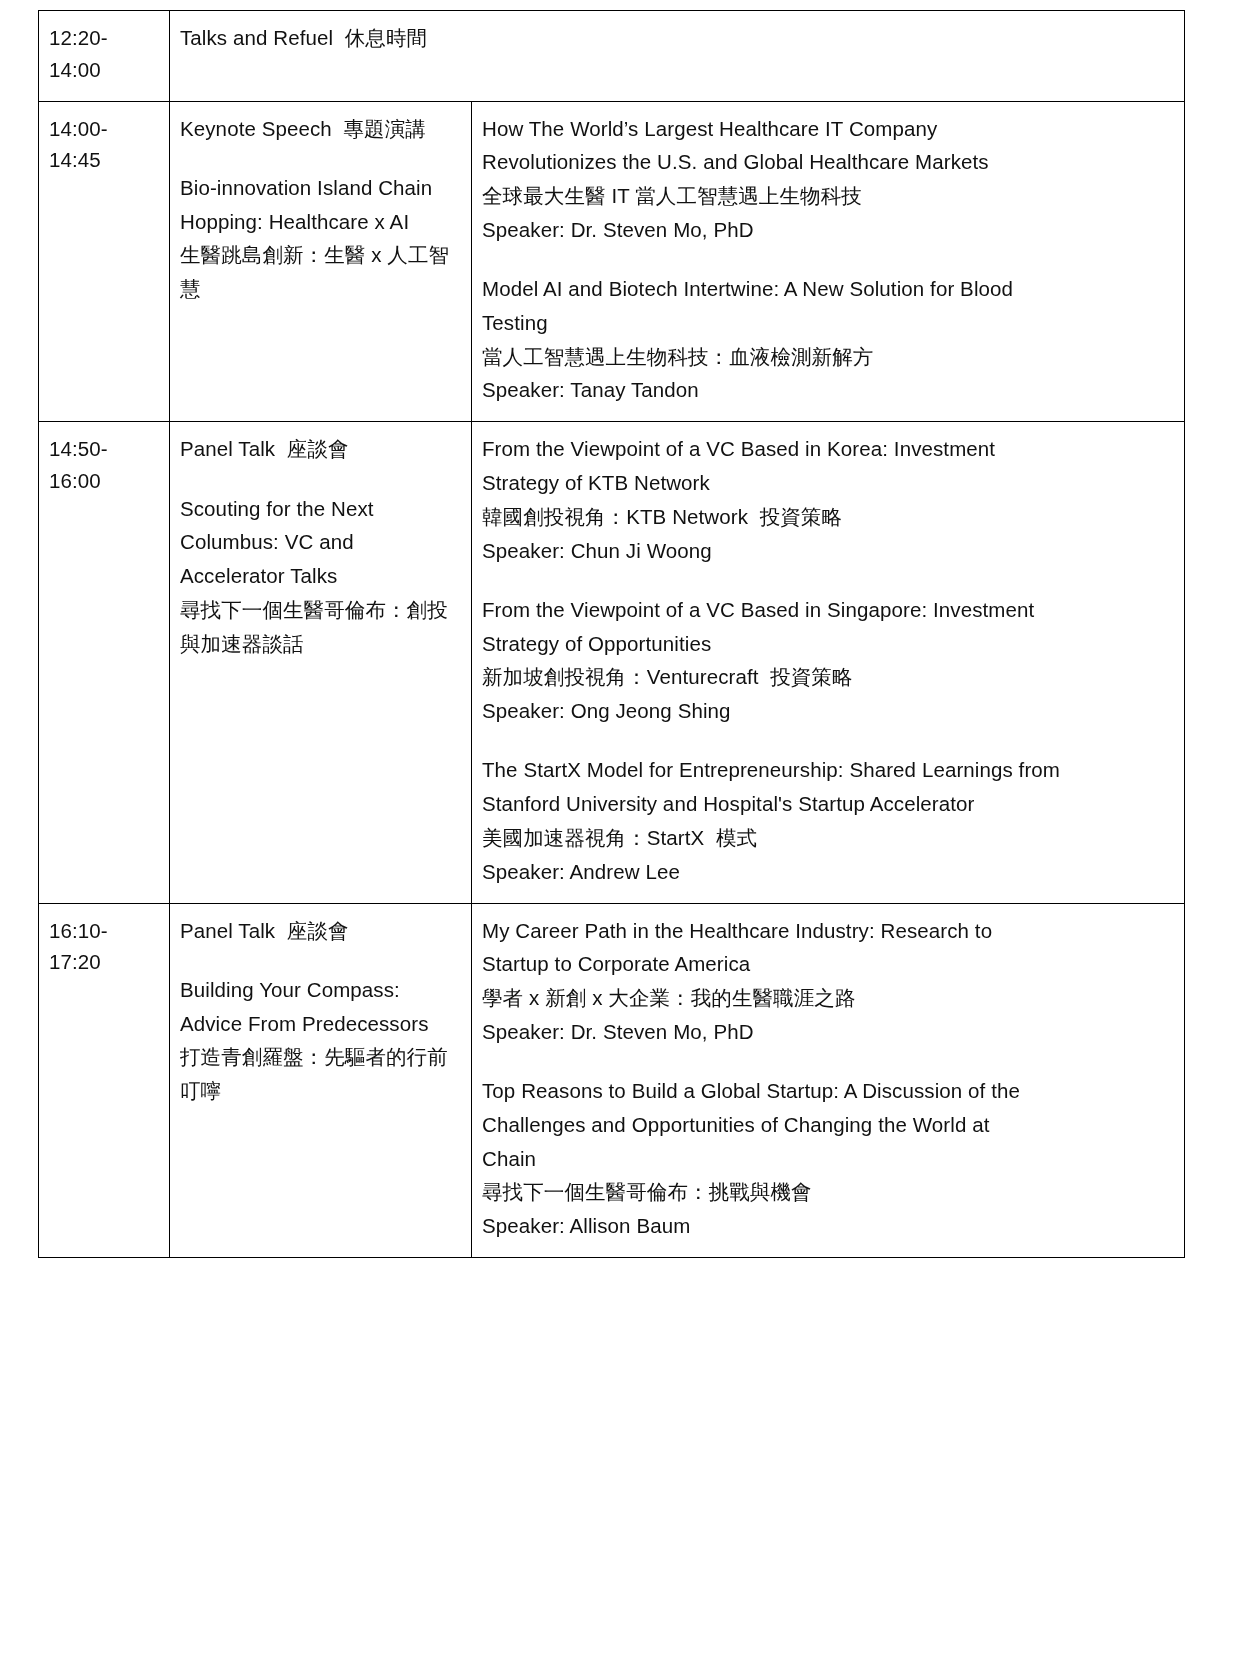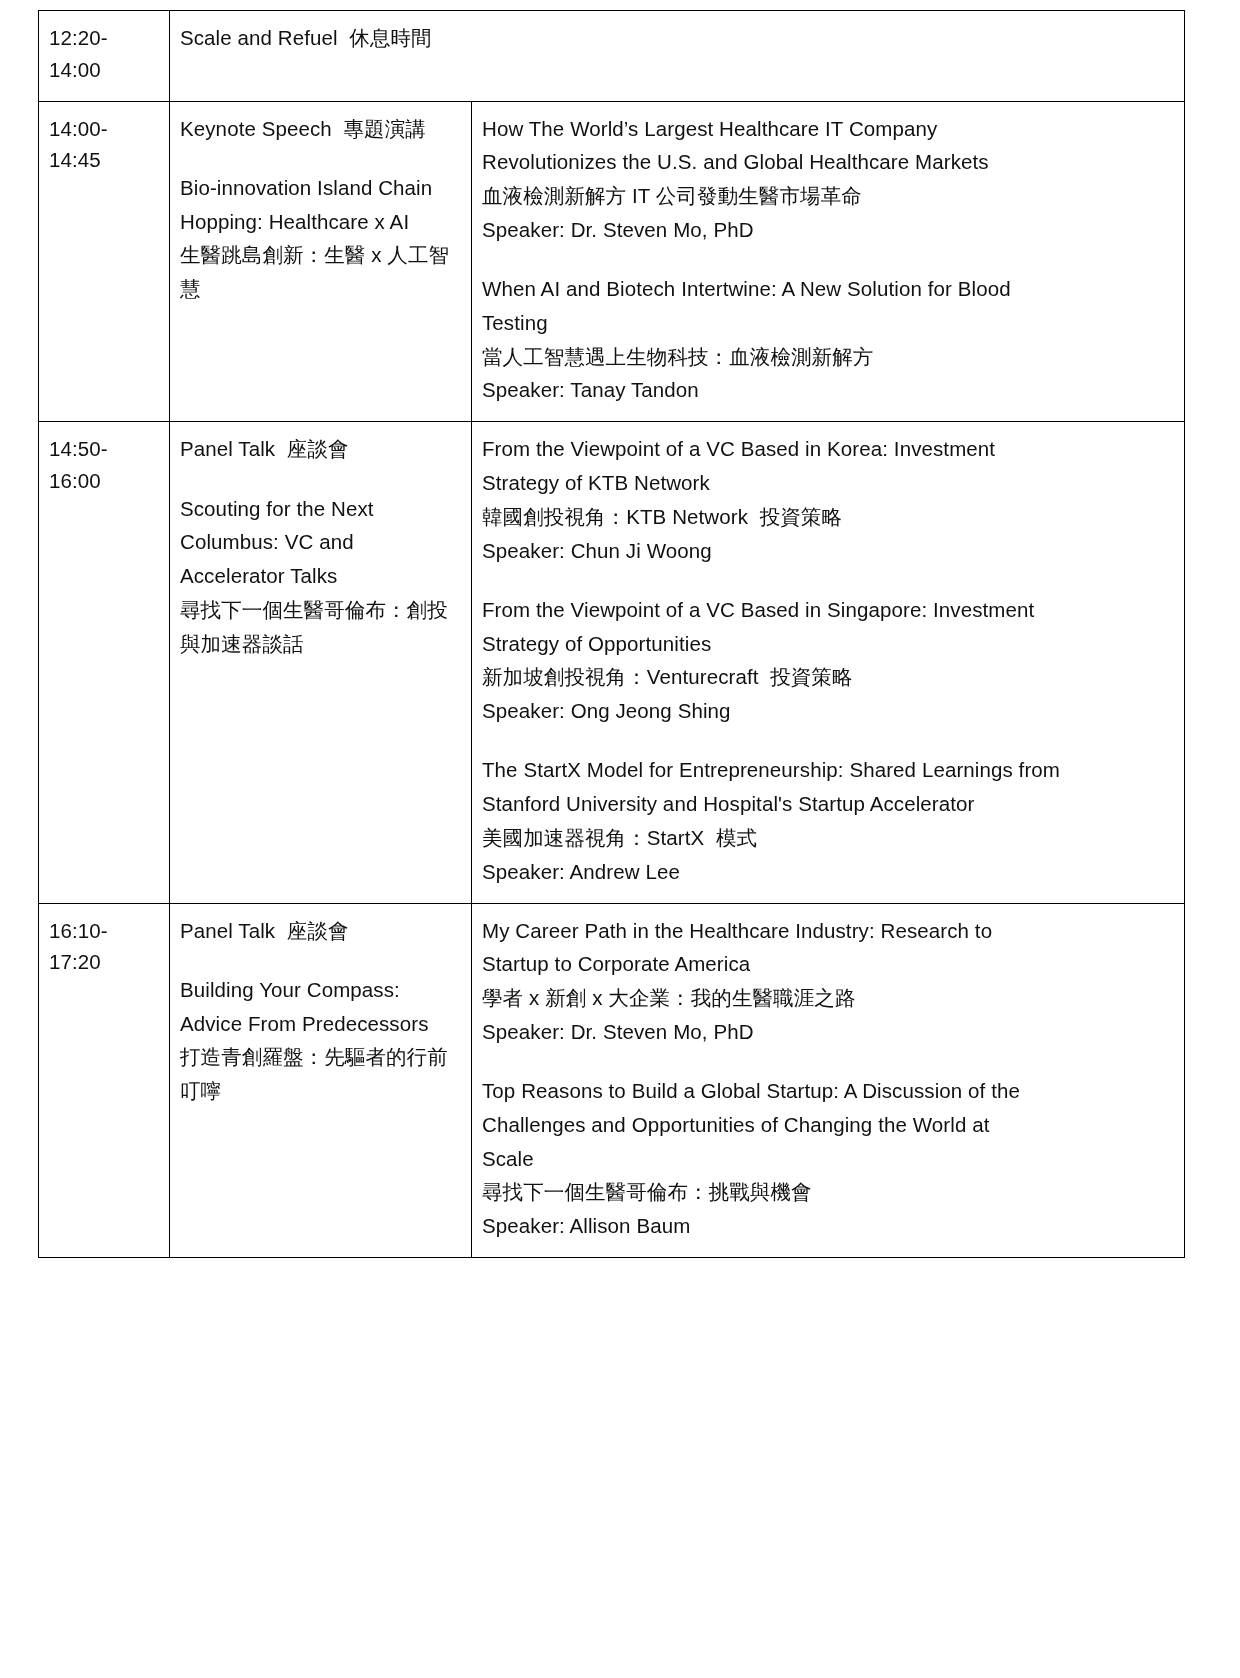--- a/index.html
+++ b/index.html
@@ -53,43 +53,43 @@
       <col class="c-type">
       <col class="c-desc">
     </colgroup>
     <tbody>
 
       <tr>
         <td>
           <span class="line">12:20-14:00</span>
         </td>
         <td colspan="2">
-          <span class="line">Scale and Refuel  休息時間</span>
+          <span class="line">Talks and Refuel  休息時間</span>
         </td>
       </tr>
 
       <tr>
         <td>
           <span class="line">14:00-14:45</span>
         </td>
         <td>
           <span class="line">Keynote Speech  專題演講</span>
           <span class="line gap"></span>
           <span class="line">Bio-innovation Island Chain</span>
           <span class="line">Hopping: Healthcare x AI</span>
           <span class="line">生醫跳島創新：生醫 x 人工智</span>
           <span class="line">慧</span>
         </td>
         <td>
           <span class="line">How The World’s Largest Healthcare IT Company</span>
           <span class="line">Revolutionizes the U.S. and Global Healthcare Markets</span>
-          <span class="line">血液檢測新解方 IT 公司發動生醫市場革命</span>
+          <span class="line">全球最大生醫 IT 當人工智慧遇上生物科技</span>
           <span class="line">Speaker: Dr. Steven Mo, PhD</span>
           <span class="line gap"></span>
-          <span class="line">When AI and Biotech Intertwine: A New Solution for Blood</span>
+          <span class="line">Model AI and Biotech Intertwine: A New Solution for Blood</span>
           <span class="line">Testing</span>
           <span class="line">當人工智慧遇上生物科技：血液檢測新解方</span>
           <span class="line">Speaker: Tanay Tandon</span>
         </td>
       </tr>
 
       <tr>
         <td>
           <span class="line">14:50-16:00</span>
         </td>
@@ -133,21 +133,21 @@
           <span class="line">叮嚀</span>
         </td>
         <td>
           <span class="line">My Career Path in the Healthcare Industry: Research to</span>
           <span class="line">Startup to Corporate America</span>
           <span class="line">學者 x 新創 x 大企業：我的生醫職涯之路</span>
           <span class="line">Speaker: Dr. Steven Mo, PhD</span>
           <span class="line gap"></span>
           <span class="line">Top Reasons to Build a Global Startup: A Discussion of the</span>
           <span class="line">Challenges and Opportunities of Changing the World at</span>
-          <span class="line">Scale</span>
+          <span class="line">Chain</span>
           <span class="line">尋找下一個生醫哥倫布：挑戰與機會</span>
           <span class="line">Speaker: Allison Baum</span>
         </td>
       </tr>
 
     </tbody>
   </table>
 </div>
 
 </body></html>

